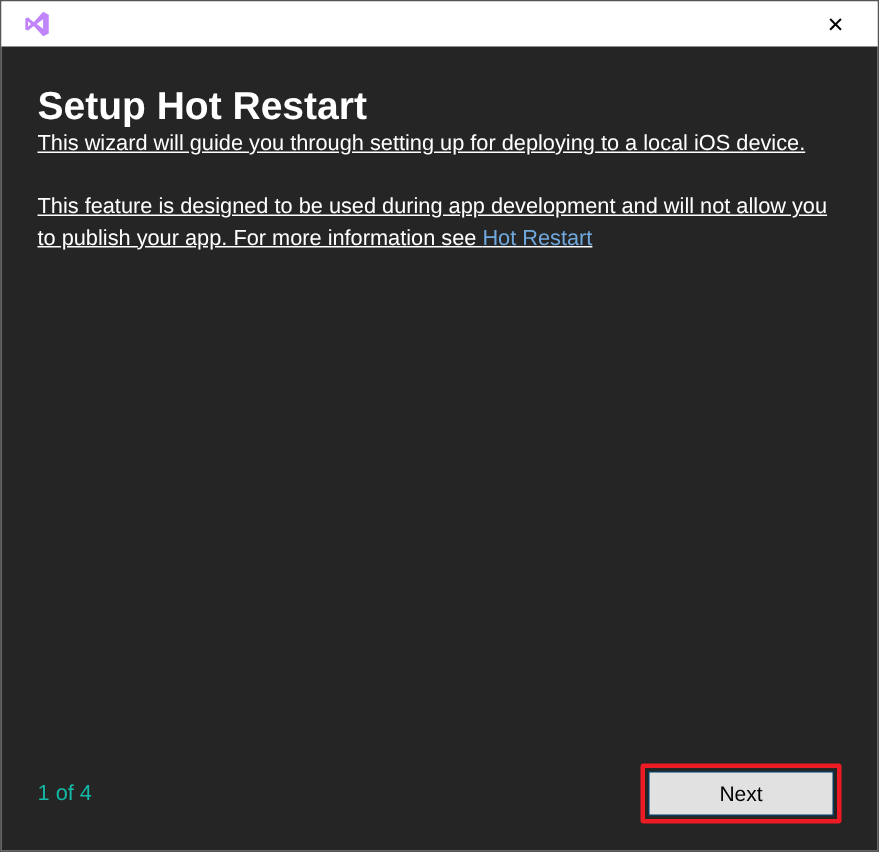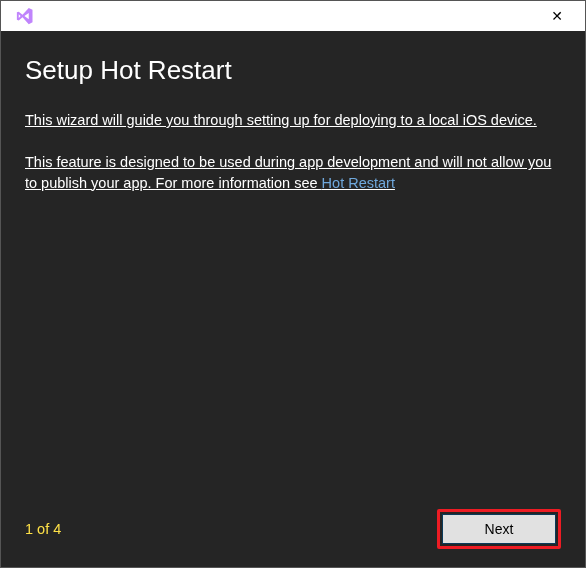--- a/index.html
+++ b/index.html
@@ -54,22 +54,21 @@
     .content {
       flex: 1;
       background: #252525;
       color: #fff;
       padding: 24px 24px 18px 24px;
       display: flex;
       flex-direction: column;
     }
     .heading {
       font-size: 26px;
-      font-weight: 400;
-      margin-bottom: 24px;
+      font-weight: 700;
       color: #fff;
     }
     .paragraph {
       font-size: 14.5px;
       line-height: 1.4;
       color: #fff;
       margin-bottom: 22px;
       text-decoration: underline;
     }
     .link {
@@ -80,29 +79,29 @@
     .spacer {
       flex: 1;
     }
     .footer {
       display: flex;
       align-items: center;
       justify-content: space-between;
     }
     .page-count {
       font-size: 14.5px;
-      color: #fde047;
+      color: #14b8a6;
     }
     .next-wrap {
       border: 3px solid #ed1c24;
       padding: 2px;
       border-radius: 2px;
     }
     .next-btn {
-      width: 114px;
+      width: 124px;
       height: 30px;
       background: #e1e1e1;
       border: 1px solid #0a3a5a;
       color: #000;
       font-size: 14px;
       font-family: inherit;
       cursor: pointer;
       display: flex;
       align-items: center;
       justify-content: center;

